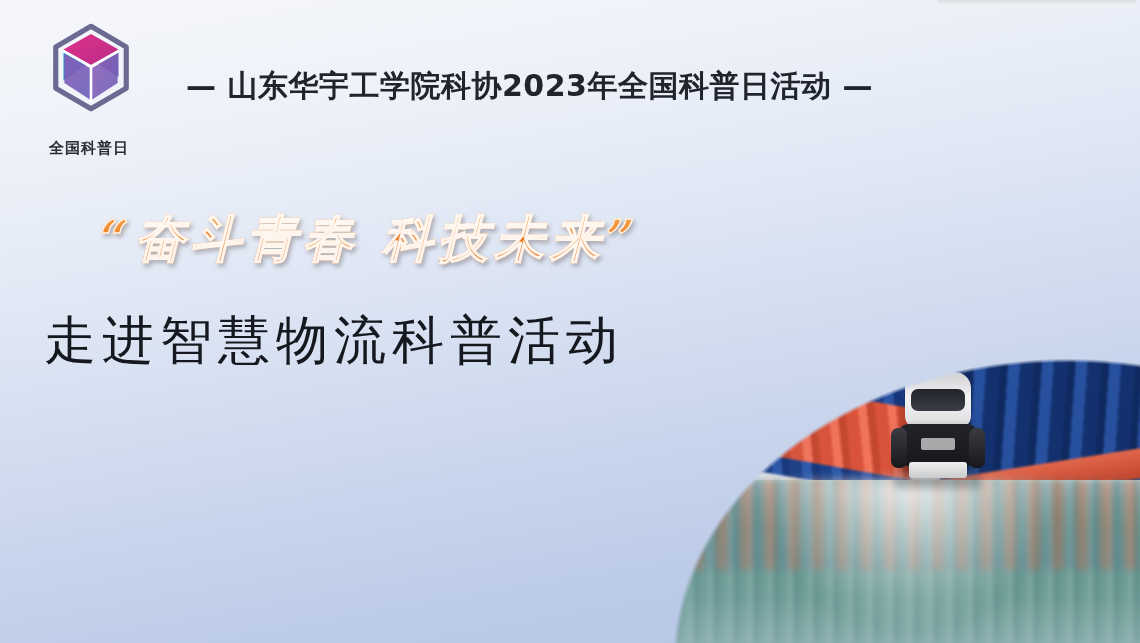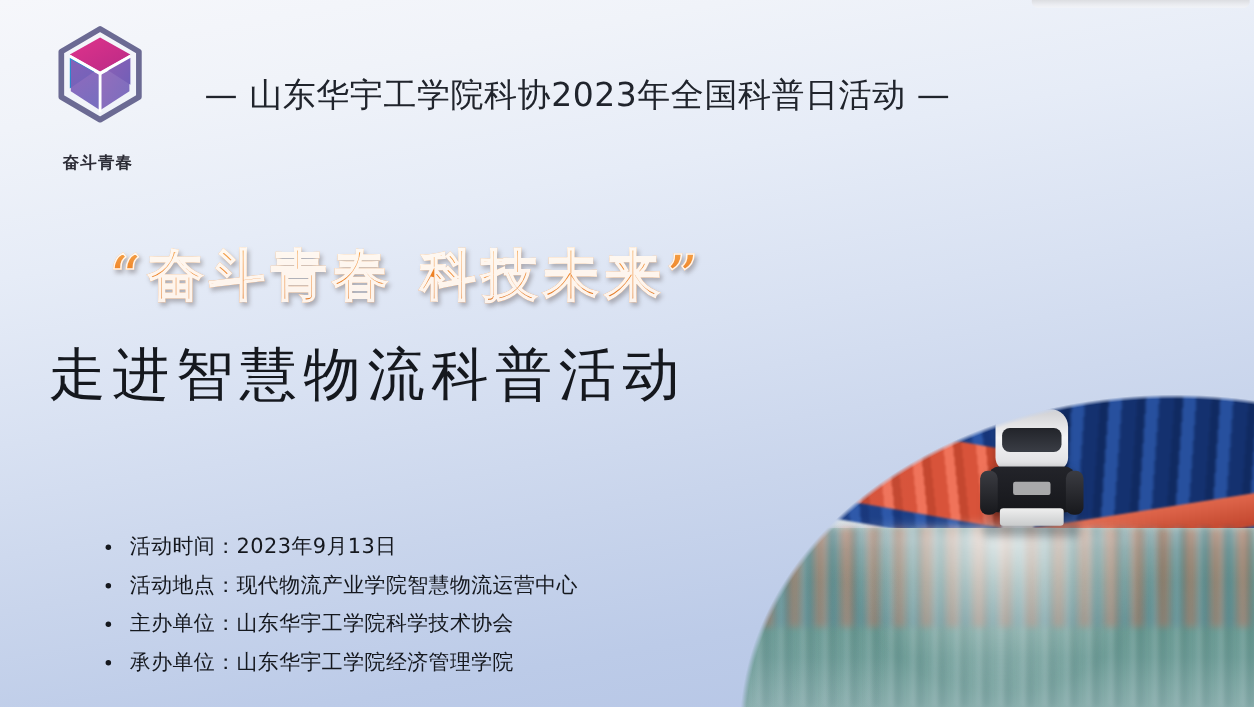--- a/index.html
+++ b/index.html
@@ -329,46 +329,46 @@
   }
 
   
   .header {
     position: absolute;
     left: 186px;
     top: 66px;
     width: 800px;
     text-align: left;
     font-size: 30px;
-    font-weight: 400;
+    font-weight: 700;
     color: #20242c;
     letter-spacing: .5px;
     white-space: nowrap;
     font-family: "DejaVu Sans", "Liberation Sans", sans-serif;
   }
 
   
   .slogan {
     position: absolute;
     left: 100px;
     top: 206px;
     font-size: 50px;
     font-weight: 700;
+    font-style: italic;
     letter-spacing: 6px;
     white-space: nowrap;
     font-family: "DejaVu Serif", "Liberation Serif", serif;
     color: #ef8a2a;
     background: linear-gradient(180deg, #f7b35e 0%, #ef8326 45%, #d96a16 100%);
     -webkit-background-clip: text;
     background-clip: text;
     -webkit-text-fill-color: transparent;
     -webkit-text-stroke: 1.4px rgba(255,255,255,.92);
     paint-order: stroke fill;
     filter: drop-shadow(2px 3px 2px rgba(90,80,80,.38));
-    margin-top: 11px;
   }
 
   
   .title {
     position: absolute;
     left: 44px;
     top: 294px;
     font-size: 52px;
     font-weight: 500;
     color: #15181e;
@@ -466,29 +466,23 @@
       </defs>
       <path d="M50 4 L91 28 L91 76 L50 100 L9 76 L9 28 Z" fill="none" stroke="#6b6a93" stroke-width="6" stroke-linejoin="round"></path>
       <path d="M50 13 L82 31 L50 49 L18 31 Z" fill="url(#gTop)"></path>
       <path d="M18 34 L44 49 L18 67 Z" fill="url(#gLeft)"></path>
       <path d="M82 34 L82 63 L57 47 Z" fill="url(#gRight)"></path>
       <path d="M19 36 L50 53 L50 90 L19 70 Z" fill="url(#gFront)" opacity=".92"></path>
       <path d="M81 36 L81 70 L50 90 L50 53 Z" fill="url(#gRight)" opacity=".9"></path>
       <path d="M18 33 L50 51 L82 33" fill="none" stroke="#ffffff" stroke-width="3"></path>
       <path d="M50 51 L50 92" fill="none" stroke="#ffffff" stroke-width="3"></path>
     </svg>
-    <div class="logo-cap">奋斗青春</div>
+    <div class="logo-cap">全国科普日</div>
   </div>
 
   <div class="header">—  山东华宇工学院科协2023年全国科普日活动  —</div>
 
   <div class="slogan">“奋斗青春 科技未来”</div>
 
   <div class="title">走进智慧物流科普活动</div>
 
-  <ul class="details">
-    <li>活动时间：2023年9月13日</li>
-    <li>活动地点：现代物流产业学院智慧物流运营中心</li>
-    <li>主办单位：山东华宇工学院科学技术协会</li>
-    <li>承办单位：山东华宇工学院经济管理学院</li>
-  </ul>
 
 </div>
 
 </body></html>

